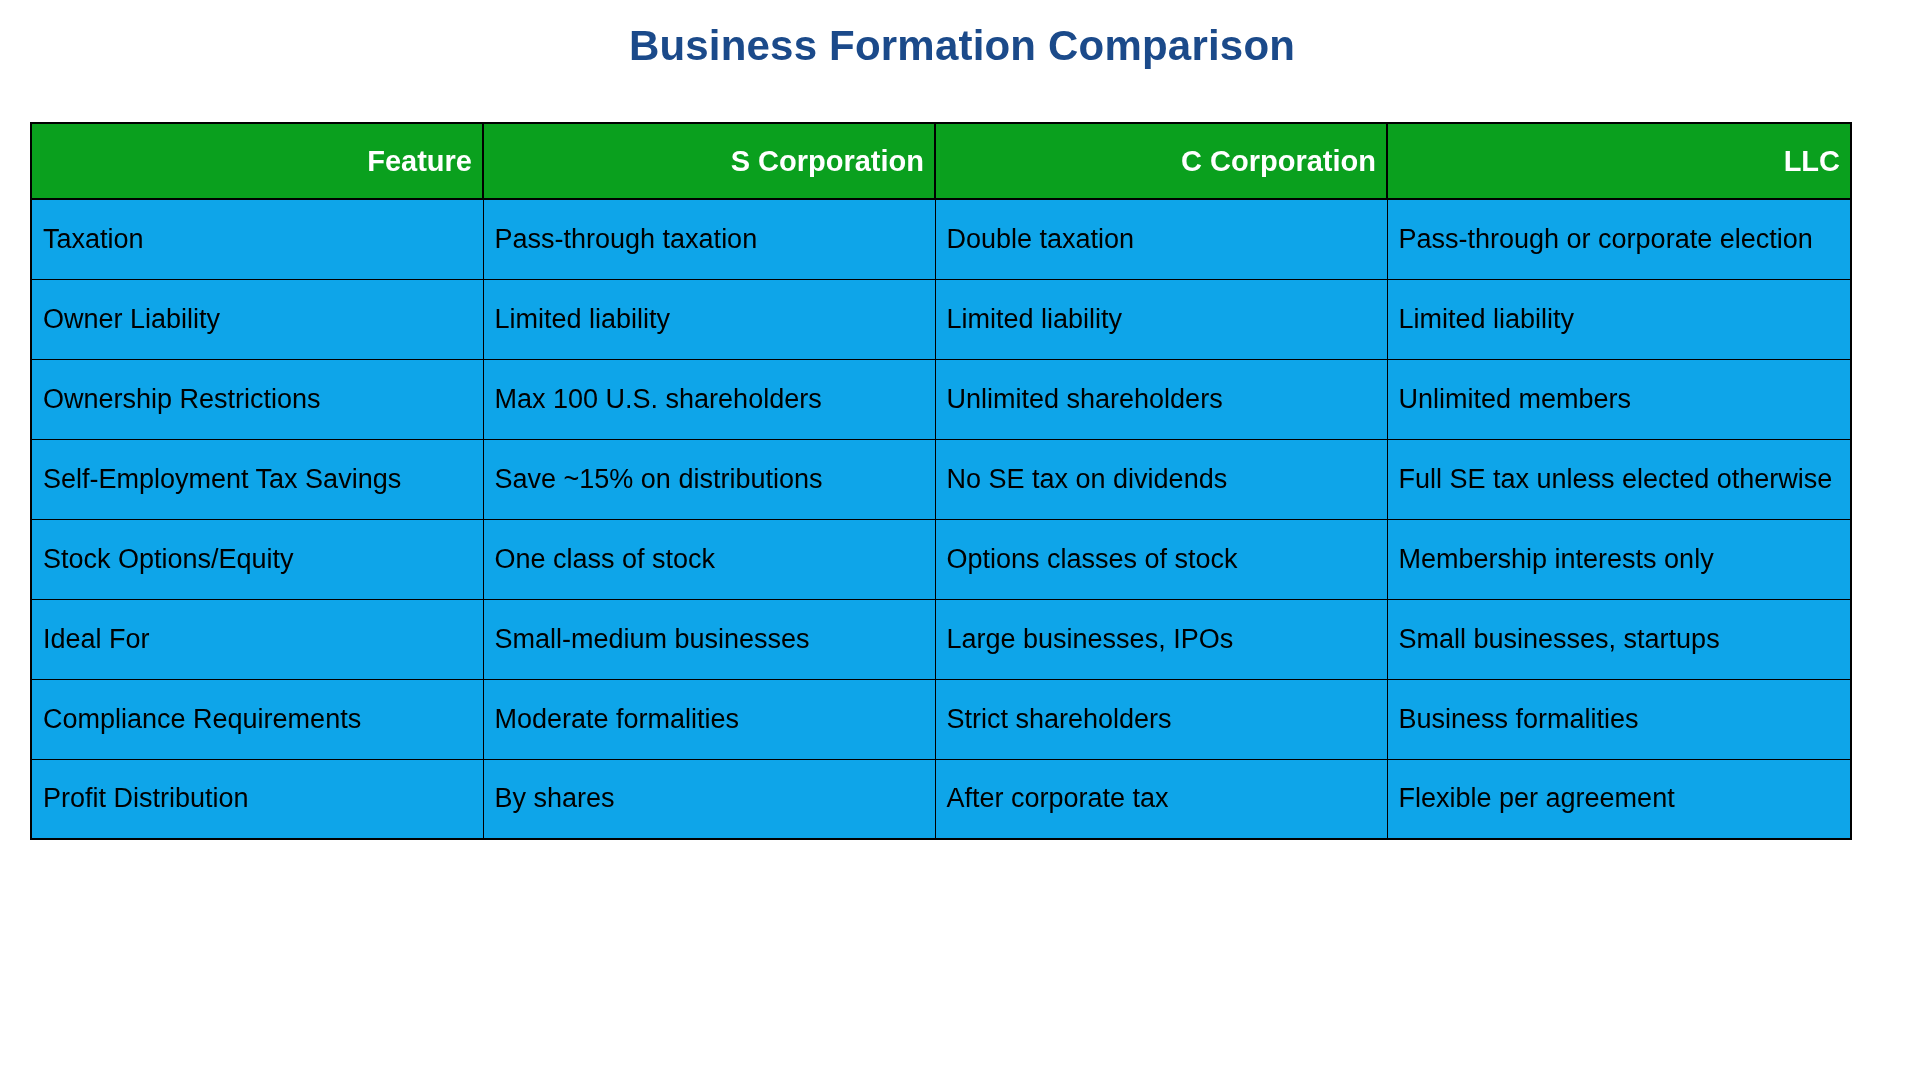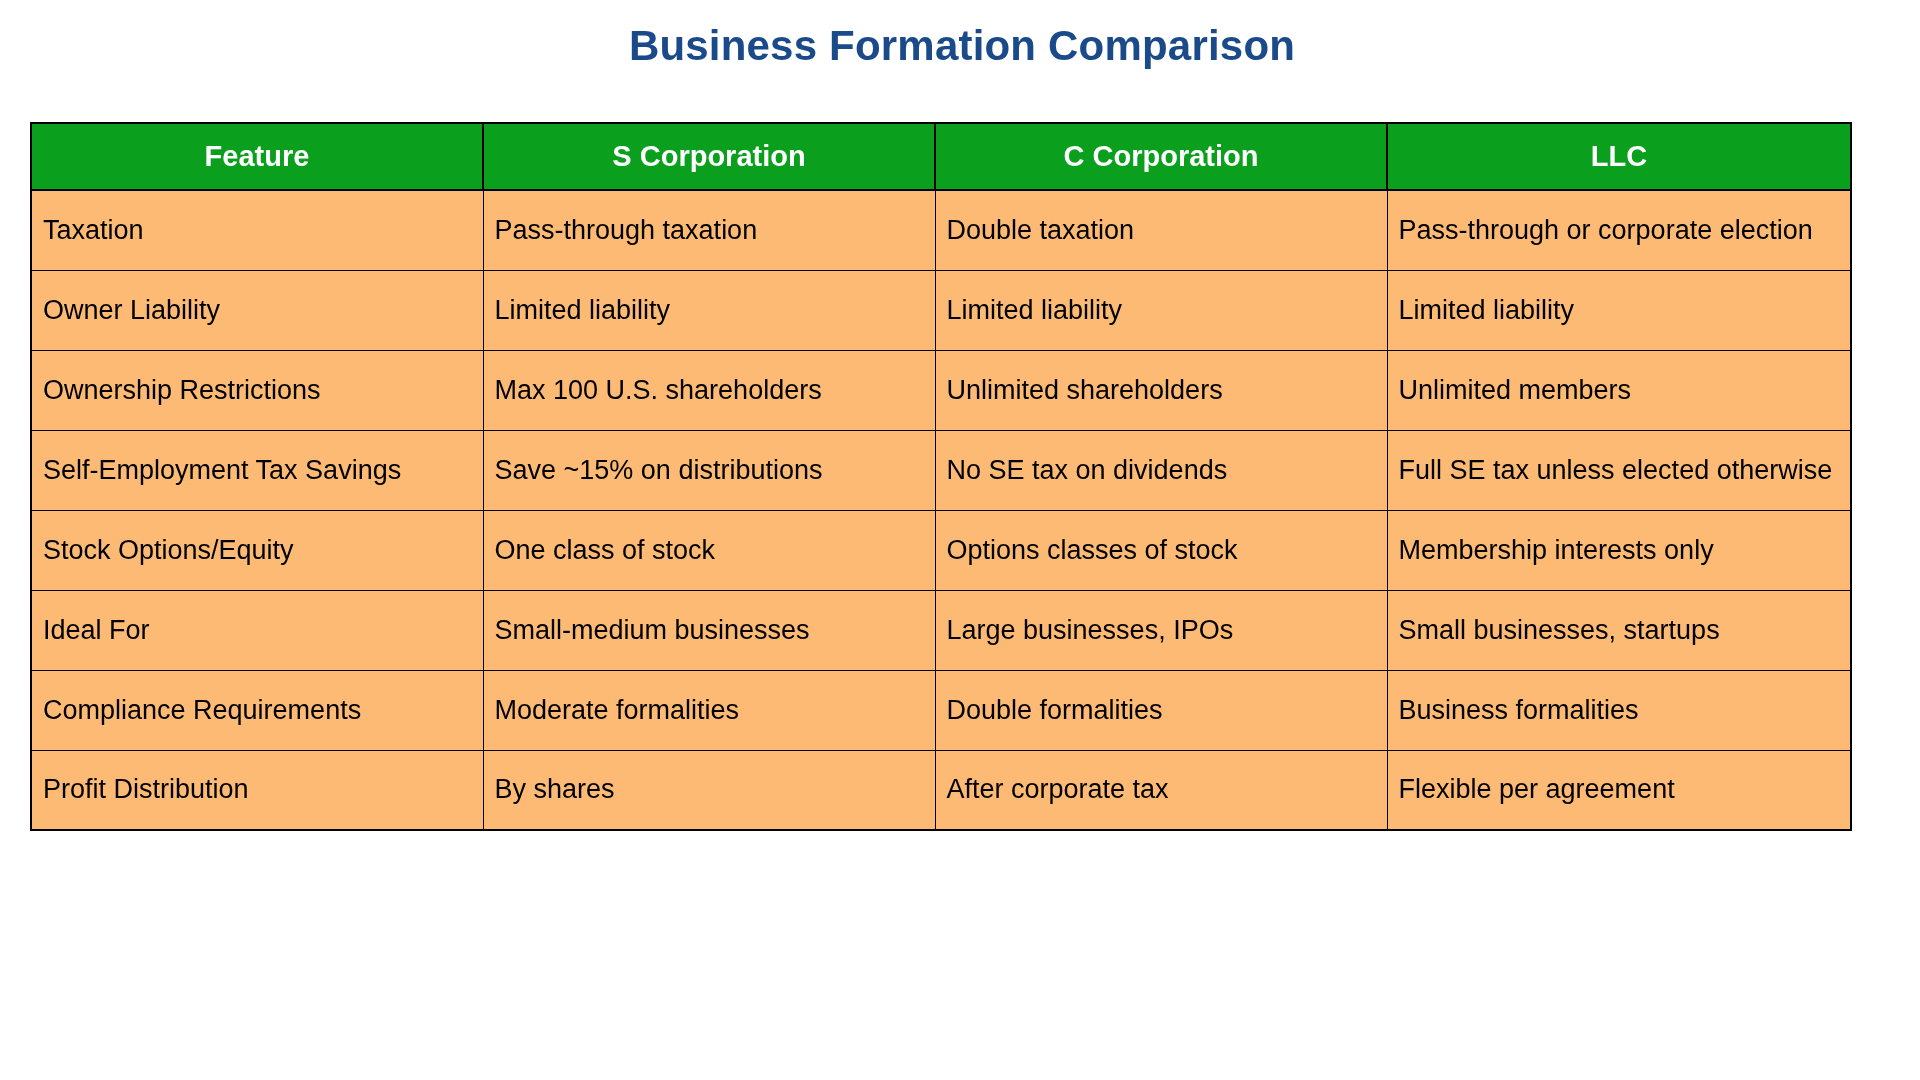--- a/index.html
+++ b/index.html
@@ -42,37 +42,37 @@
   table.comparison col.c0 { width: 452px; }
   table.comparison col.c1 { width: 452px; }
   table.comparison col.c2 { width: 452px; }
   table.comparison col.c3 { width: 464px; }
 
   table.comparison th {
     background: #0aa01e;
     color: #ffffff;
     font-size: 29px;
     font-weight: bold;
-    text-align: center;
-    height: 67px;
+    text-align: right;
+    height: 76px;
     border: 2px solid #000;
     padding: 0 10px;
     box-sizing: border-box;
     white-space: nowrap;
   }
   table.comparison td {
     border: 1.5px solid #000;
     height: 80px;
     font-size: 27px;
     padding: 0 10px 0 11px;
     box-sizing: border-box;
     vertical-align: middle;
     white-space: nowrap;
     overflow: visible;
-    background: #fdba74;
+    background: #0ea5e9;
     margin-top: 38px;
   }
 </style>
 </head>
 <body>
 
 <div class="page">
 
   <h1 class="title">Business Formation Comparison</h1>
 
@@ -125,21 +125,21 @@
         </tr>
         <tr>
           <td>Ideal For</td>
           <td>Small-medium businesses</td>
           <td>Large businesses, IPOs</td>
           <td>Small businesses, startups</td>
         </tr>
         <tr>
           <td>Compliance Requirements</td>
           <td>Moderate formalities</td>
-          <td>Double formalities</td>
+          <td>Strict shareholders</td>
           <td>Business formalities</td>
         </tr>
         <tr>
           <td>Profit Distribution</td>
           <td>By shares</td>
           <td>After corporate tax</td>
           <td>Flexible per agreement</td>
         </tr>
       </tbody>
     </table>

